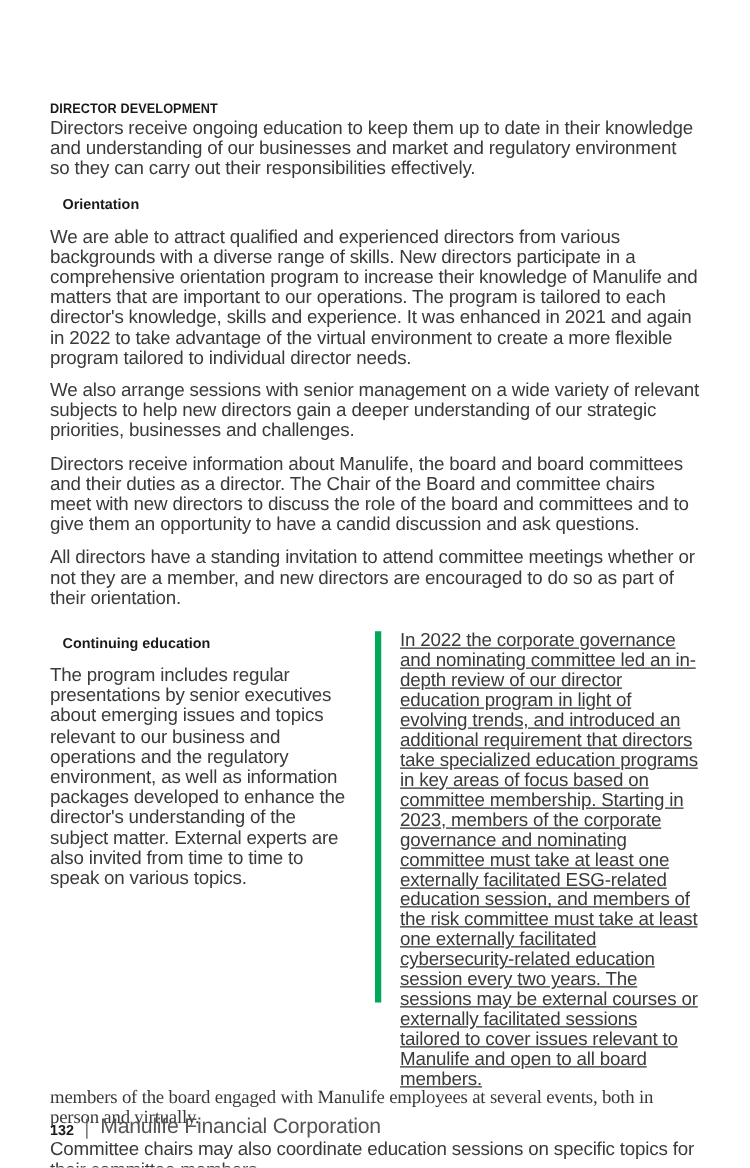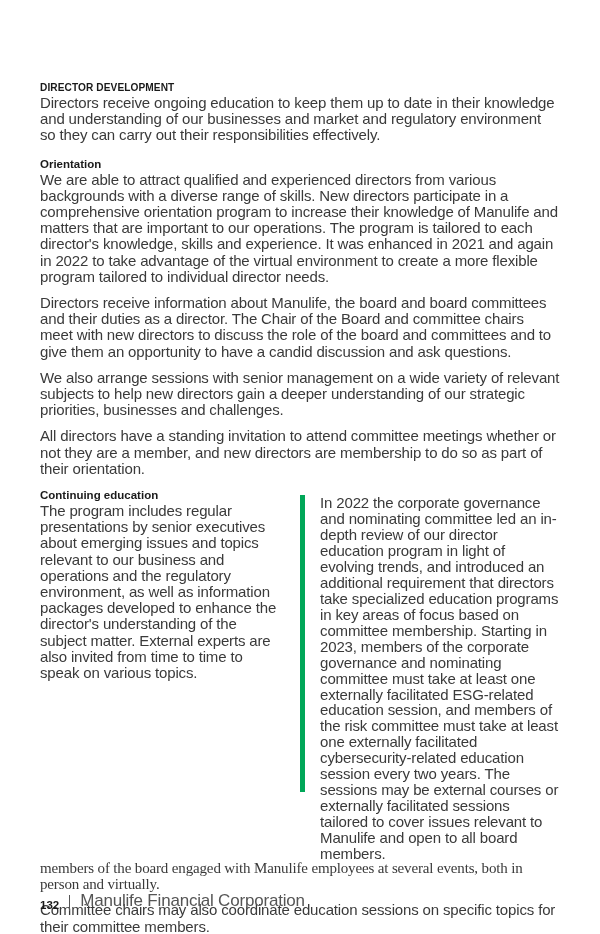--- a/index.html
+++ b/index.html
@@ -28,21 +28,21 @@
       letter-spacing: 0.1px;
       margin: 0;
       line-height: 15px;
       transform: scaleX(0.92);
       transform-origin: left;
     }
     .sub-heading {
       font-size: 11.5px;
       font-weight: bold;
       color: #1a1a1a;
-      margin: 0;
+      margin: 10px;
       line-height: 16px;
     }
     p {
       margin: 0 0 10px 0;
       font-size: 15px;
       line-height: 16.2px;
       color: #3a3a3a;
       letter-spacing: -0.15px;
     }
     .block {
@@ -58,20 +58,21 @@
       padding-right: 12px;
     }
     .col-left p {
       margin-bottom: 8px;
     }
     .callout {
       position: relative;
       width: 250px;
       padding-left: 20px;
       margin-top: 8px;
+      text-decoration: underline;
     }
     .callout-bar {
       position: absolute;
       left: 0;
       top: 0;
       width: 5px;
       height: 297px;
       background: #00a758;
     }
     .callout p {
@@ -113,23 +114,23 @@
 <div class="page">
 
   <div class="block">
     <h2 class="section-heading">DIRECTOR DEVELOPMENT</h2>
     <p>Directors receive ongoing education to keep them up to date in their knowledge and understanding of our businesses and market and regulatory environment so they can carry out their responsibilities effectively.</p>
   </div>
 
   <div style="margin-top:-2px;">
     <h3 class="sub-heading">Orientation</h3>
     <p>We are able to attract qualified and experienced directors from various backgrounds with a diverse range of skills. New directors participate in a comprehensive orientation program to increase their knowledge of Manulife and matters that are important to our operations. The program is tailored to each director's knowledge, skills and experience. It was enhanced in 2021 and again in 2022 to take advantage of the virtual environment to create a more flexible program tailored to individual director needs.</p>
+    <p>We also arrange sessions with senior management on a wide variety of relevant subjects to help new directors gain a deeper understanding of our strategic priorities, businesses and challenges.</p>
     <p>Directors receive information about Manulife, the board and board committees and their duties as a director. The Chair of the Board and committee chairs meet with new directors to discuss the role of the board and committees and to give them an opportunity to have a candid discussion and ask questions.</p>
-    <p>We also arrange sessions with senior management on a wide variety of relevant subjects to help new directors gain a deeper understanding of our strategic priorities, businesses and challenges.</p>
-    <p>All directors have a standing invitation to attend committee meetings whether or not they are a member, and new directors are membership to do so as part of their orientation.</p>
+    <p>All directors have a standing invitation to attend committee meetings whether or not they are a member, and new directors are encouraged to do so as part of their orientation.</p>
   </div>
 
   <div class="cols">
     <div class="col-left">
       <h3 class="sub-heading">Continuing education</h3>
       <p>The program includes regular presentations by senior executives about emerging issues and topics relevant to our business and operations and the regulatory environment, as well as information packages developed to enhance the director's understanding of the subject matter. External experts are also invited from time to time to speak on various topics.</p>
     </div>
     <div class="callout">
       <div class="callout-bar" style="background: rgb(0, 167, 88);"></div>
       <p>In 2022 the corporate governance and nominating committee led an in-depth review of our director education program in light of evolving trends, and introduced an additional requirement that directors take specialized education programs in key areas of focus based on committee membership. Starting in 2023, members of the corporate governance and nominating committee must take at least one externally facilitated ESG-related education session, and members of the risk committee must take at least one externally facilitated cybersecurity-related education session every two years. The sessions may be external courses or externally facilitated sessions tailored to cover issues relevant to Manulife and open to all board members.</p>

